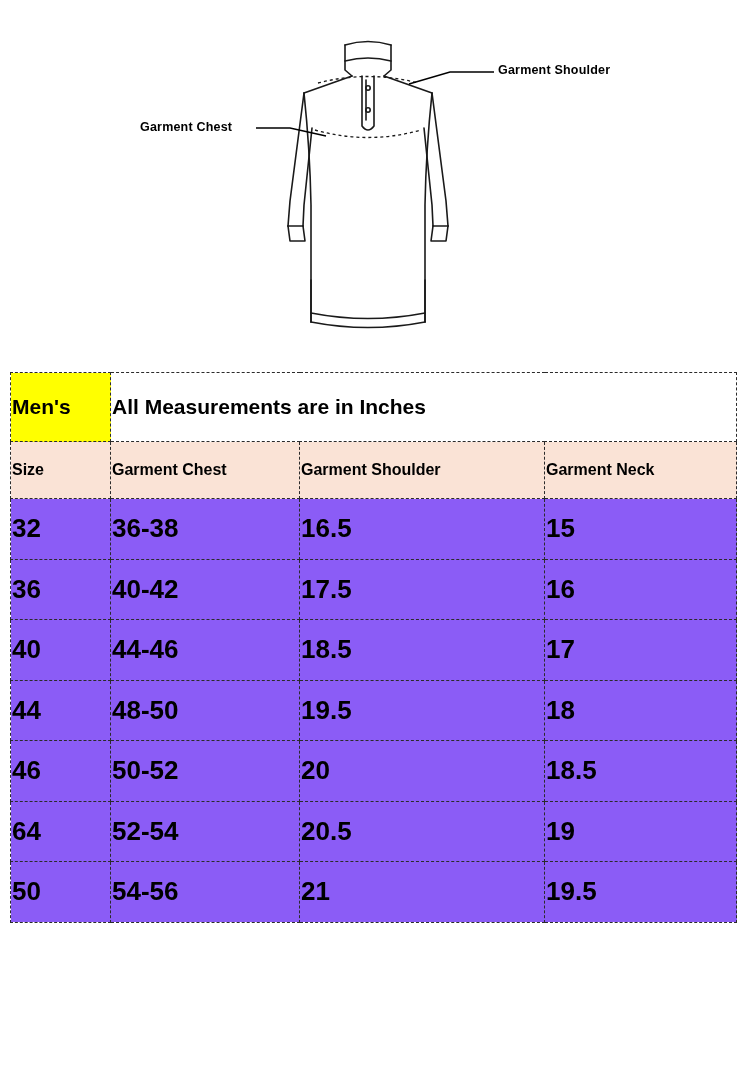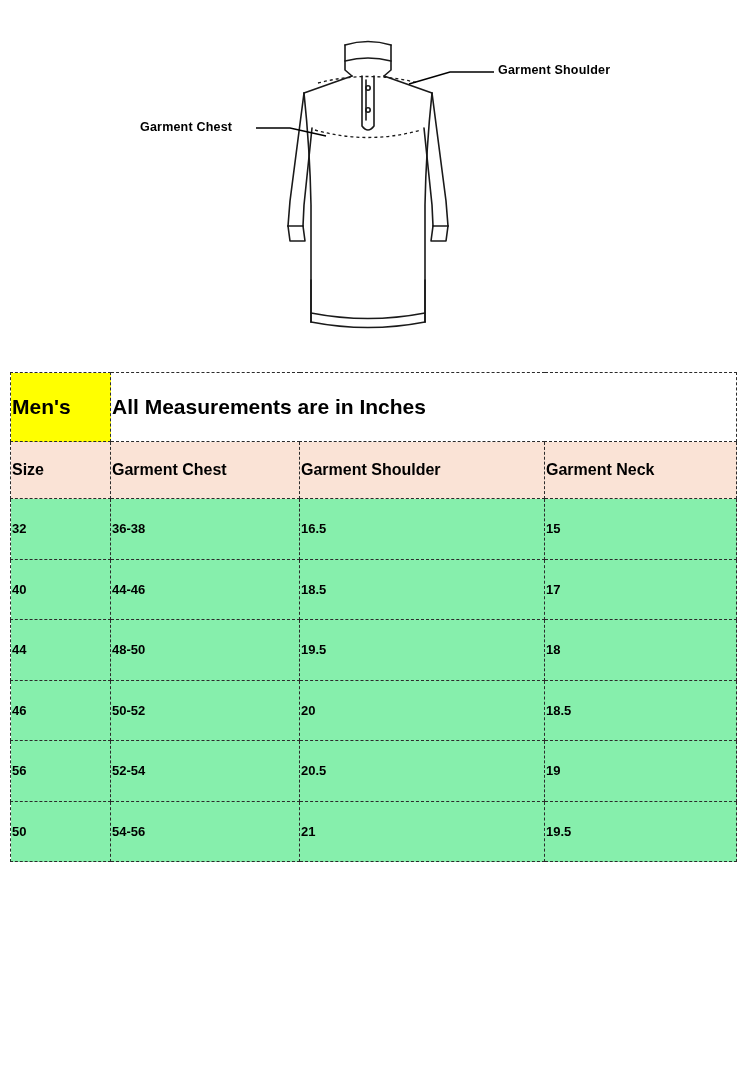--- a/index.html
+++ b/index.html
@@ -82,24 +82,24 @@
     height: 66px;
     background: #ffffff;
   }
   .cell-subhead {
     background: #fae3d6;
     font-size: 16px;
     font-weight: bold;
     height: 54px;
   }
   .cell-body {
-    font-size: 13px;
+    font-size: 26px;
     font-weight: bold;
     height: 57.5px;
-    background: #86efac;
+    background: #8b5cf6;
   }
 </style>
 </head>
 <body>
 
 <div id="diagram-area">
 
   <svg id="diagram-svg" width="746" height="360" viewBox="0 0 746 360">
 
     <g fill="none" stroke="#1a1a1a" stroke-width="1.6" stroke-linejoin="round" stroke-linecap="round">
@@ -173,39 +173,45 @@
         <td class="cell-subhead">Garment Neck</td>
       </tr>
 
       <tr>
         <td class="cell-body">32</td>
         <td class="cell-body">36-38</td>
         <td class="cell-body">16.5</td>
         <td class="cell-body">15</td>
       </tr>
       <tr>
+        <td class="cell-body">36</td>
+        <td class="cell-body">40-42</td>
+        <td class="cell-body">17.5</td>
+        <td class="cell-body">16</td>
+      </tr>
+      <tr>
         <td class="cell-body">40</td>
         <td class="cell-body">44-46</td>
         <td class="cell-body">18.5</td>
         <td class="cell-body">17</td>
       </tr>
       <tr>
         <td class="cell-body">44</td>
         <td class="cell-body">48-50</td>
         <td class="cell-body">19.5</td>
         <td class="cell-body">18</td>
       </tr>
       <tr>
         <td class="cell-body">46</td>
         <td class="cell-body">50-52</td>
         <td class="cell-body">20</td>
         <td class="cell-body">18.5</td>
       </tr>
       <tr>
-        <td class="cell-body">56</td>
+        <td class="cell-body">64</td>
         <td class="cell-body">52-54</td>
         <td class="cell-body">20.5</td>
         <td class="cell-body">19</td>
       </tr>
       <tr>
         <td class="cell-body">50</td>
         <td class="cell-body">54-56</td>
         <td class="cell-body">21</td>
         <td class="cell-body">19.5</td>
       </tr>

